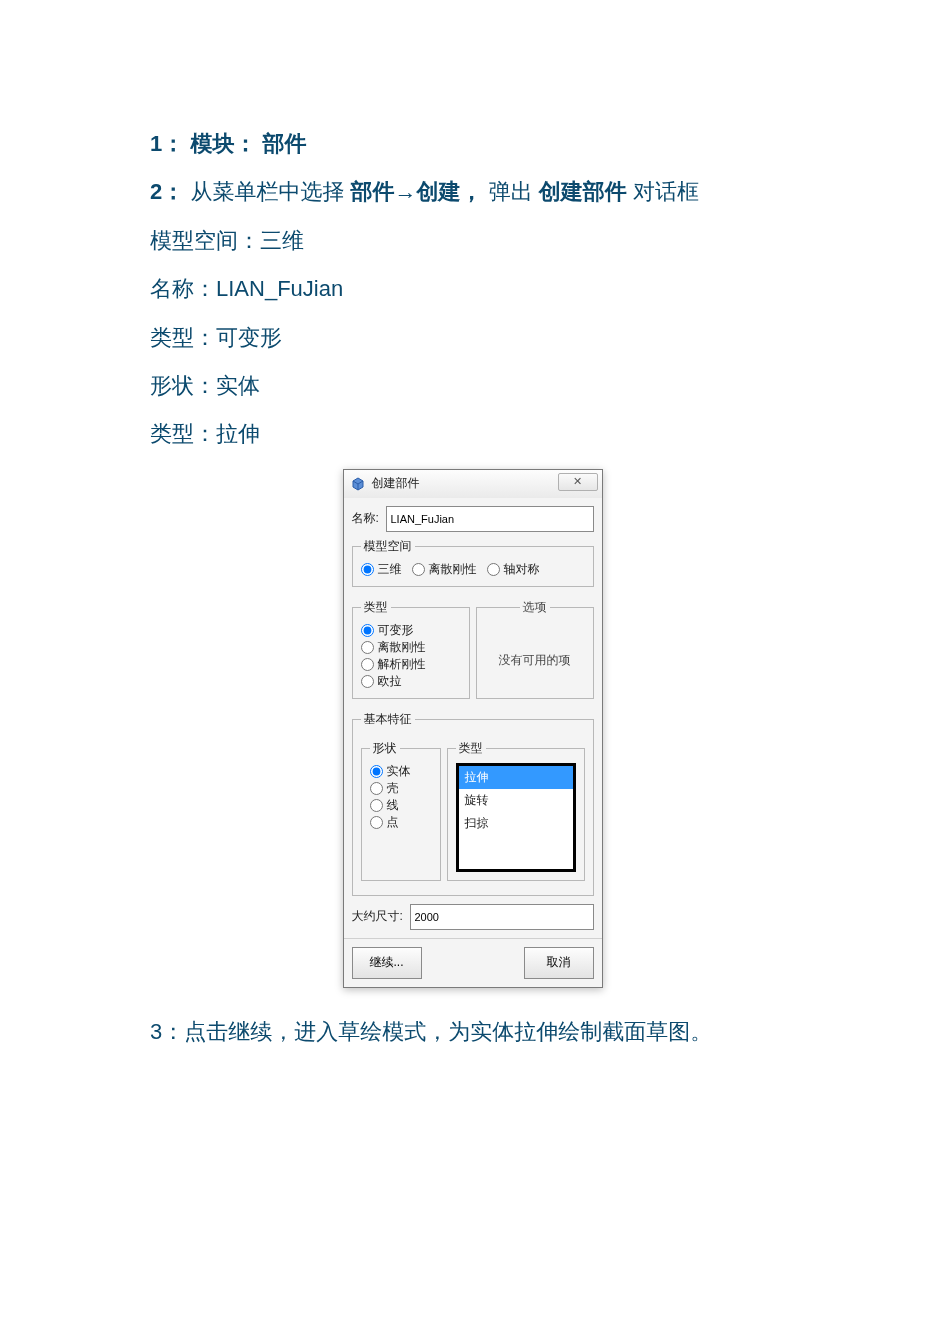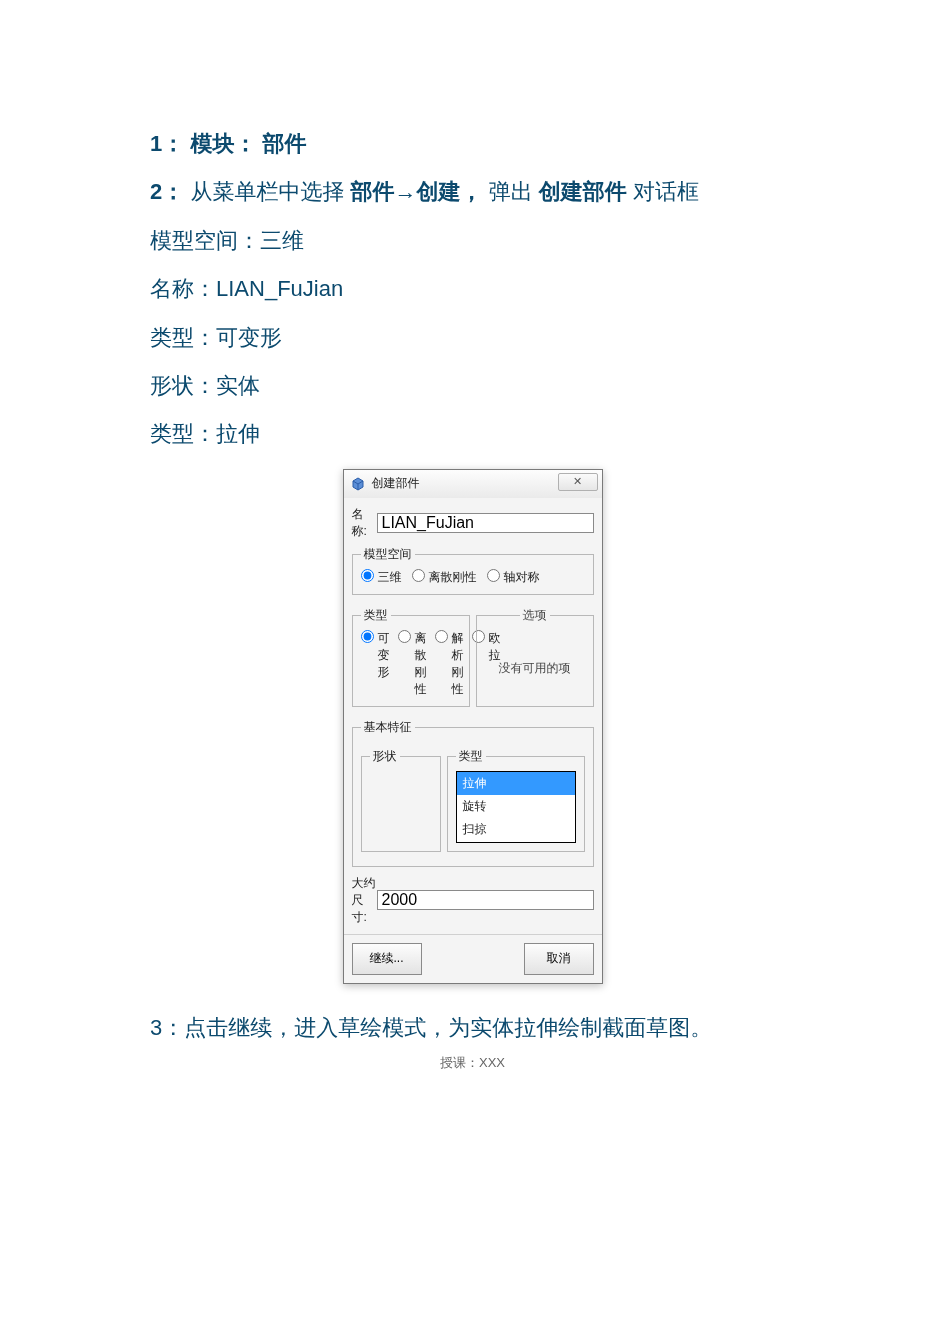--- a/index.html
+++ b/index.html
@@ -64,52 +64,52 @@
     background: linear-gradient(to bottom,#fafafa,#e6e6e6);
     display: flex; align-items: center; justify-content: center;
     font-size: 11px; color: #555;
     cursor: pointer;
   }
   .dlg-body { padding: 8px; background: #f4f4f4; }
   .row { display: flex; align-items: center; margin-bottom: 6px; }
   .row .lbl { width: 34px; }
   .text-input {
     flex: 1;
-    height: 20px;
+    height: 26px;
     border: 1px solid #8a8a8a;
     background: #fff;
     padding: 2px 4px;
-    font-size: 16px;
+    font-size: 11px;
     font-family: inherit;
   }
   fieldset {
     border: 1px solid #b8b8b8;
     margin: 6px 0;
     padding: 6px 8px 8px 8px;
   }
   legend { padding: 0 3px; font-size: 12px; }
   .radio-row { display: flex; gap: 10px; flex-wrap: wrap; }
-  .radio-col { display: flex; flex-direction: row; gap: 8px; }
-  .radio-item { display: inline-flex; align-items: flex-start; gap: 4px; cursor: pointer; }
+  .radio-col { display: flex; flex-direction: column; gap: 0; }
+  .radio-item { display: inline-flex; align-items: center; gap: 4px; cursor: pointer; }
   .radio-item input { margin: 0; }
   .two-col { display: flex; gap: 6px; }
   .two-col fieldset { flex: 1; min-width: 0; }
   .type-col { flex: 1; }
   .options-col {
     display: flex; align-items: flex-start; justify-content: center;
     color: #444; text-align: center;
   }
   .no-options { padding-top: 30px; }
   .feat-row { display: flex; gap: 6px; }
   .feat-row .shape-fs { width: 80px; }
   .feat-row .type-fs { flex: 1; }
   .listbox {
-    border: 1px solid #000000;
+    border: 3px solid #000000;
     background: #fff;
-    height: 72px;
+    height: 109px;
     overflow: hidden;
   }
   .listbox .opt {
     padding: 3px 6px;
     cursor: pointer;
   }
   .listbox .opt.selected {
     background: #3399ff;
     color: #fff;
   }
@@ -231,20 +231,38 @@
             <legend>选项</legend>
             <div class="no-options">没有可用的项</div>
           </fieldset>
         </div>
 
         <fieldset>
           <legend>基本特征</legend>
           <div class="feat-row">
             <fieldset class="shape-fs">
               <legend>形状</legend>
+              <div class="radio-col">
+                <label class="radio-item">
+                  <input type="radio" name="sh" checked="" style="">
+                  <span>实体</span>
+                </label>
+                <label class="radio-item">
+                  <input type="radio" name="sh" style="">
+                  <span>壳</span>
+                </label>
+                <label class="radio-item">
+                  <input type="radio" name="sh" style="">
+                  <span>线</span>
+                </label>
+                <label class="radio-item">
+                  <input type="radio" name="sh" style="">
+                  <span>点</span>
+                </label>
+              </div>
             </fieldset>
             <fieldset class="type-fs">
               <legend>类型</legend>
               <div class="listbox">
                 <div class="opt selected">拉伸</div>
                 <div class="opt">旋转</div>
                 <div class="opt">扫掠</div>
               </div>
             </fieldset>
           </div>
@@ -260,15 +278,14 @@
       <div class="btn-row">
         <button class="win-btn">继续...</button>
         <button class="win-btn">取消</button>
       </div>
 
     </div>
   </div>
 
   <div class="doc-line">3：点击继续，进入草绘模式，为实体拉伸绘制截面草图。</div>
 
-  <div class="footer-note">授课：XXX</div>
 
 </div>
 
 </body></html>

